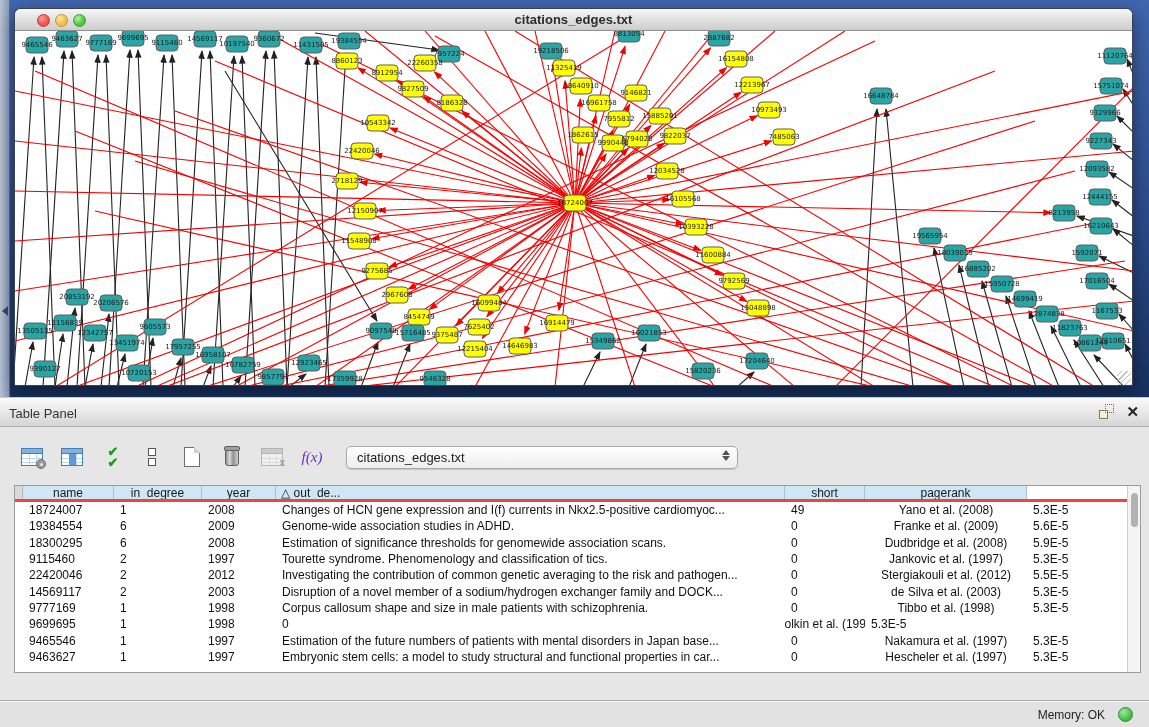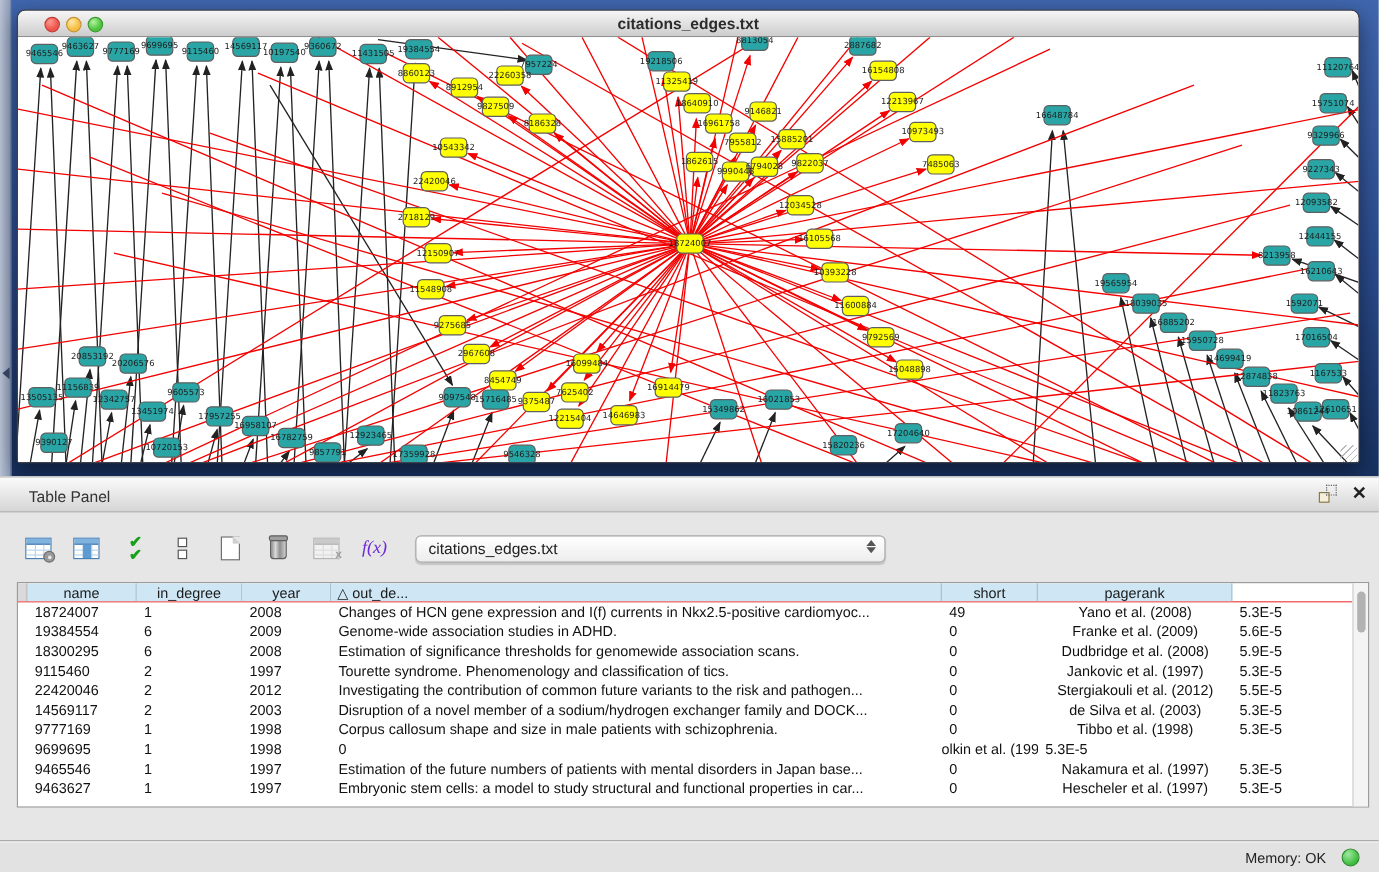--- a/index.html
+++ b/index.html
@@ -26,21 +26,21 @@
   .title { text-align:center; font-size:13px; line-height:21px; color:#2c2c2c; font-weight:bold; }
   .canvas { position:relative; width:1117px; height:355px; background:#fff; }
   .canvas svg { position:absolute; left:0; top:0; }
   .grip { position:absolute; right:1px; bottom:1px; width:14px; height:14px;
     background:repeating-linear-gradient(135deg, transparent 0 3px, #a8a8a8 3px 4px); opacity:.8; }
 
   
   .table-panel { position:absolute; left:0; top:397px; width:1149px; height:303px; background:#e6e6e6; }
   .tp-header { position:relative; height:30px; background:linear-gradient(180deg,#fbfbfb,#d5d5d5);
     border-top:1px solid #c9c9c9; border-bottom:1px solid #aeaeae; }
-  .tp-title { position:absolute; left:24px; top:8px; font-size:13px; color:#333;text-align:center; }
+  .tp-title { position:absolute; left:9px; top:8px; font-size:13px; color:#333;text-align:center; }
   .tp-icons { position:absolute; right:10px; top:6px; display:flex; gap:12px; align-items:center; }
   .float-ic { position:relative; width:15px; height:15px; }
   .float-ic .sq1 { position:absolute; left:0; bottom:0; width:9px; height:9px; border:1px solid #8a7b45; background:#f5efdb; }
   .float-ic .sq2 { position:absolute; right:0; top:0; width:9px; height:9px; border:1px dotted #666; }
   .close-x { font-size:15px; font-weight:bold; color:#222; line-height:15px; }
 
   .toolbar { position:absolute; left:18px; top:44px; height:32px; display:flex; align-items:center; gap:12px; }
   .tbtn { width:28px; height:28px; display:flex; align-items:center; justify-content:center; }
   .tbtn.disabled { opacity:.45; }
   .fx { font-family:"Liberation Serif", serif; font-style:italic; font-size:15px; color:#6d28d9; }
@@ -49,21 +49,21 @@
     font-size:13px; color:#222; line-height:21px; padding-left:10px; }
   .combo .arrows { position:absolute; right:7px; top:3px; display:flex; flex-direction:column; gap:1px; }
   .combo .arrows i { width:0; height:0; border-left:4px solid transparent; border-right:4px solid transparent; }
   .combo .arrows i.up { border-bottom:5px solid #555; }
   .combo .arrows i.dn { border-top:5px solid #555; }
 
   .tablebox { position:absolute; left:14px; top:88px; width:1127px; height:188px;
     border:1px solid #9b9b9b; background:#fff; }
   .tgrid { position:absolute; left:0; top:0; right:13px; bottom:0; overflow:hidden; }
   .thead, .trow { display:grid; grid-template-columns:8px 91px 88px 74px minmax(0,1fr) 80px 162px 100px; }
-  .thead { height:16px; border-bottom:1px solid #ef4444; }
+  .thead { height:16px; border-bottom:3px solid #ef4444; }
   .thead .hc { background:#cfe7f5; border-right:1px solid #a5c2d4; font-size:12px; color:#1a1a1a;
     display:flex; align-items:center; justify-content:center; white-space:nowrap; overflow:hidden; }
   .thead .hc.gut { background:#d9d9d9; border-right:1px solid #b5b5b5; }
   .thead .hc.sorted { justify-content:flex-start; padding-left:5px; }
   .trow { height:16.3px; font-size:12px; color:#111; }
   .trow .c { display:flex; align-items:center; white-space:nowrap; overflow:hidden; padding-left:6px; }
   .trow .c.center { justify-content:center; padding-left:0; }
   .vscroll { position:absolute; right:0; top:0; bottom:0; width:13px; background:#f4f4f4; border-left:1px solid #cfcfcf; }
   .vthumb { position:absolute; left:2.5px; top:7px; width:7px; height:34px; border-radius:4px; background:#b2b2b2; }
 
@@ -606,21 +606,21 @@
               <div class="c">Tourette syndrome. Phenomenology and classification of tics.</div>
               <div class="c">0</div>
               <div class="c center">Jankovic et al. (1997)</div>
               <div class="c">5.3E-5</div>
             </div>
             <div class="trow">
               <div class="c"></div>
               <div class="c">22420046</div>
               <div class="c">2</div>
               <div class="c">2012</div>
-              <div class="c">Investigating the contribution of common future variants to the risk and pathogen...</div>
+              <div class="c">Investigating the contribution of common genetic averaging to the risk and pathogen...</div>
               <div class="c">0</div>
               <div class="c center">Stergiakouli et al. (2012)</div>
               <div class="c">5.5E-5</div>
             </div>
             <div class="trow">
               <div class="c"></div>
               <div class="c">14569117</div>
               <div class="c">2</div>
               <div class="c">2003</div>
               <div class="c">Disruption of a novel member of a sodium/hydrogen exchanger family and DOCK...</div>

